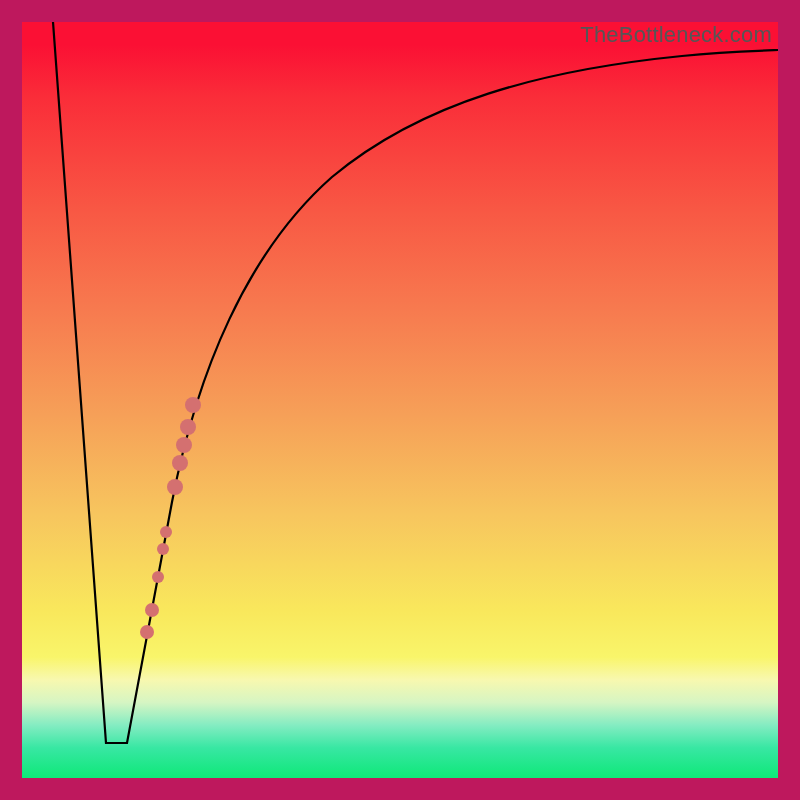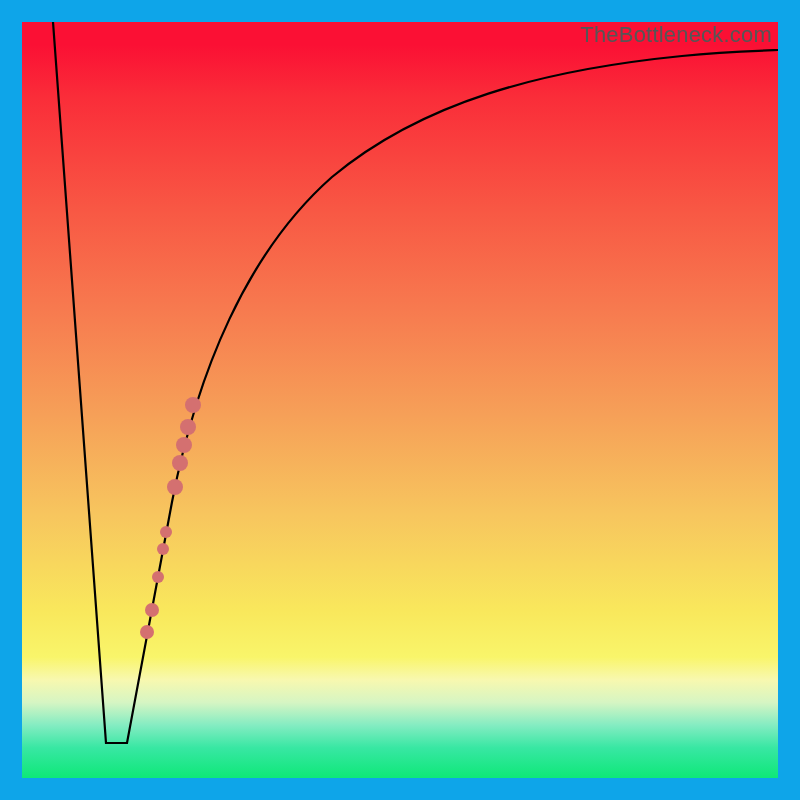--- a/index.html
+++ b/index.html
@@ -8,21 +8,21 @@
     width: 800px;
     height: 800px;
     background: #000;
     overflow: hidden;
     font-family: Arial, Helvetica, sans-serif;
   }
   .outer {
     position: relative;
     width: 800px;
     height: 800px;
-    background: #0ea5e9;
+    background: #be185d;
   }
   .plot {
     position: absolute;
     left: 22px;
     top: 22px;
     width: 756px;
     height: 756px;
     
     background: linear-gradient(
       to bottom,

